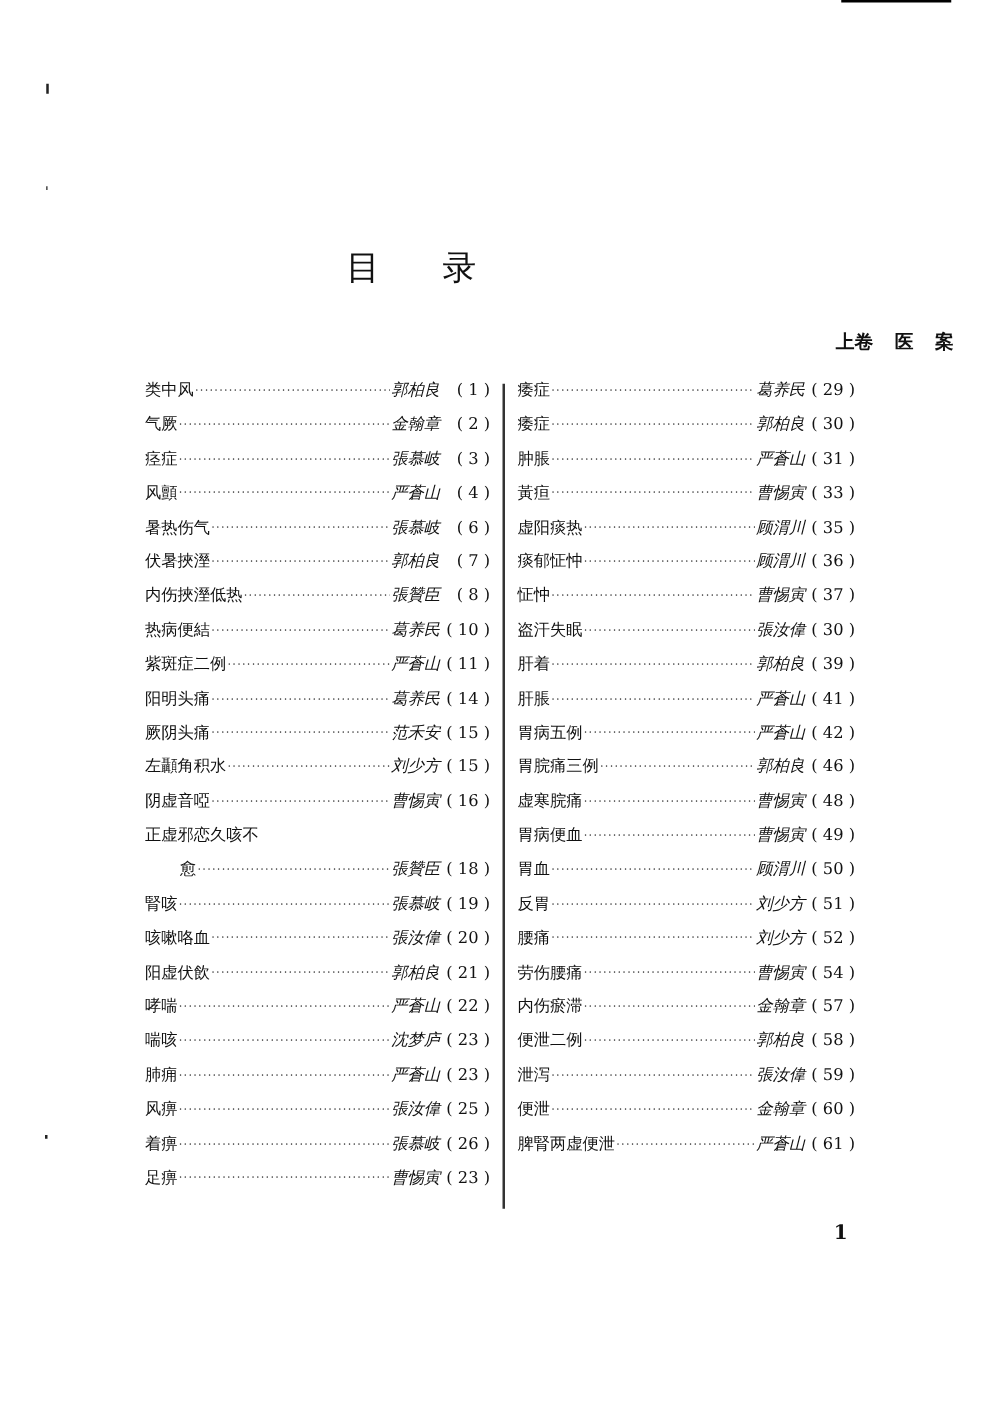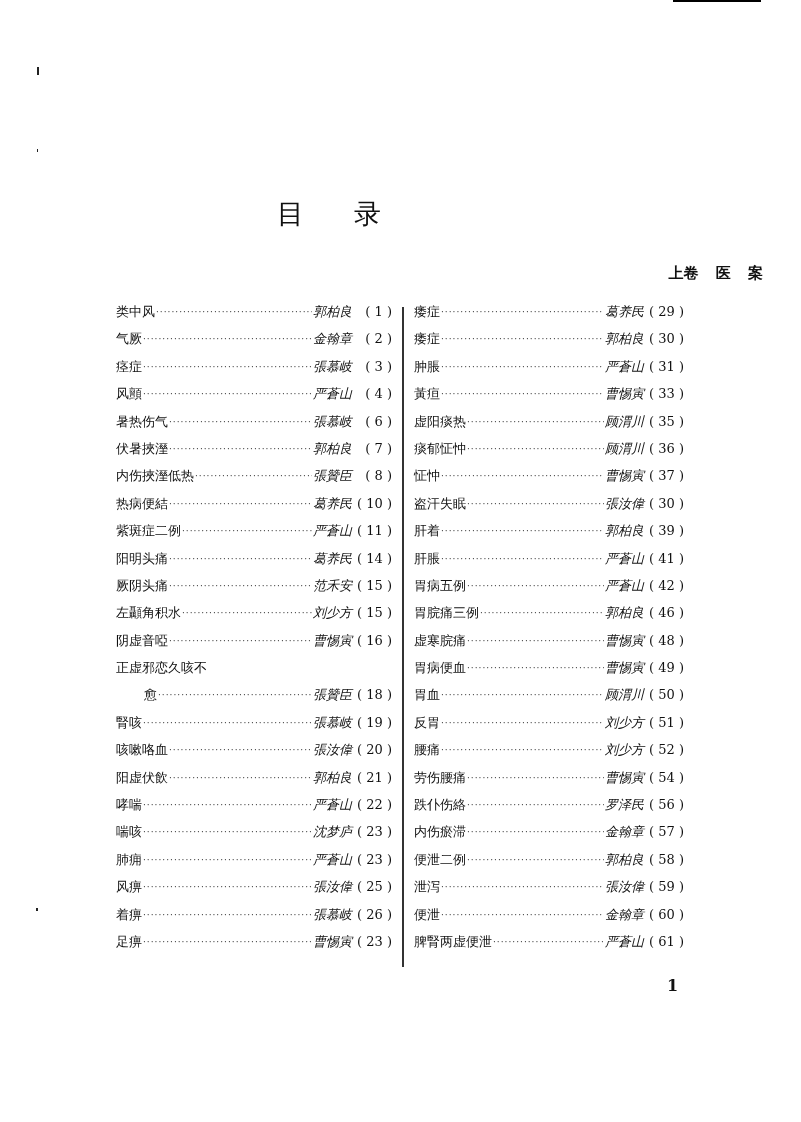--- a/index.html
+++ b/index.html
@@ -380,26 +380,20 @@
         <span class="author">刘少方</span>
         <span class="page">( 52 )</span>
       </div>
       <div class="entry">
         <span class="topic">劳伤腰痛</span>
         <span class="dots"></span>
         <span class="author">曹惕寅</span>
         <span class="page">( 54 )</span>
       </div>
       <div class="entry">
-        <span class="topic">跌仆伤絡</span>
-        <span class="dots"></span>
-        <span class="author">罗泽民</span>
-        <span class="page">( 56 )</span>
-      </div>
-      <div class="entry">
         <span class="topic">内伤瘀滞</span>
         <span class="dots"></span>
         <span class="author">金翰章</span>
         <span class="page">( 57 )</span>
       </div>
       <div class="entry">
         <span class="topic">便泄二例</span>
         <span class="dots"></span>
         <span class="author">郭柏良</span>
         <span class="page">( 58 )</span>

